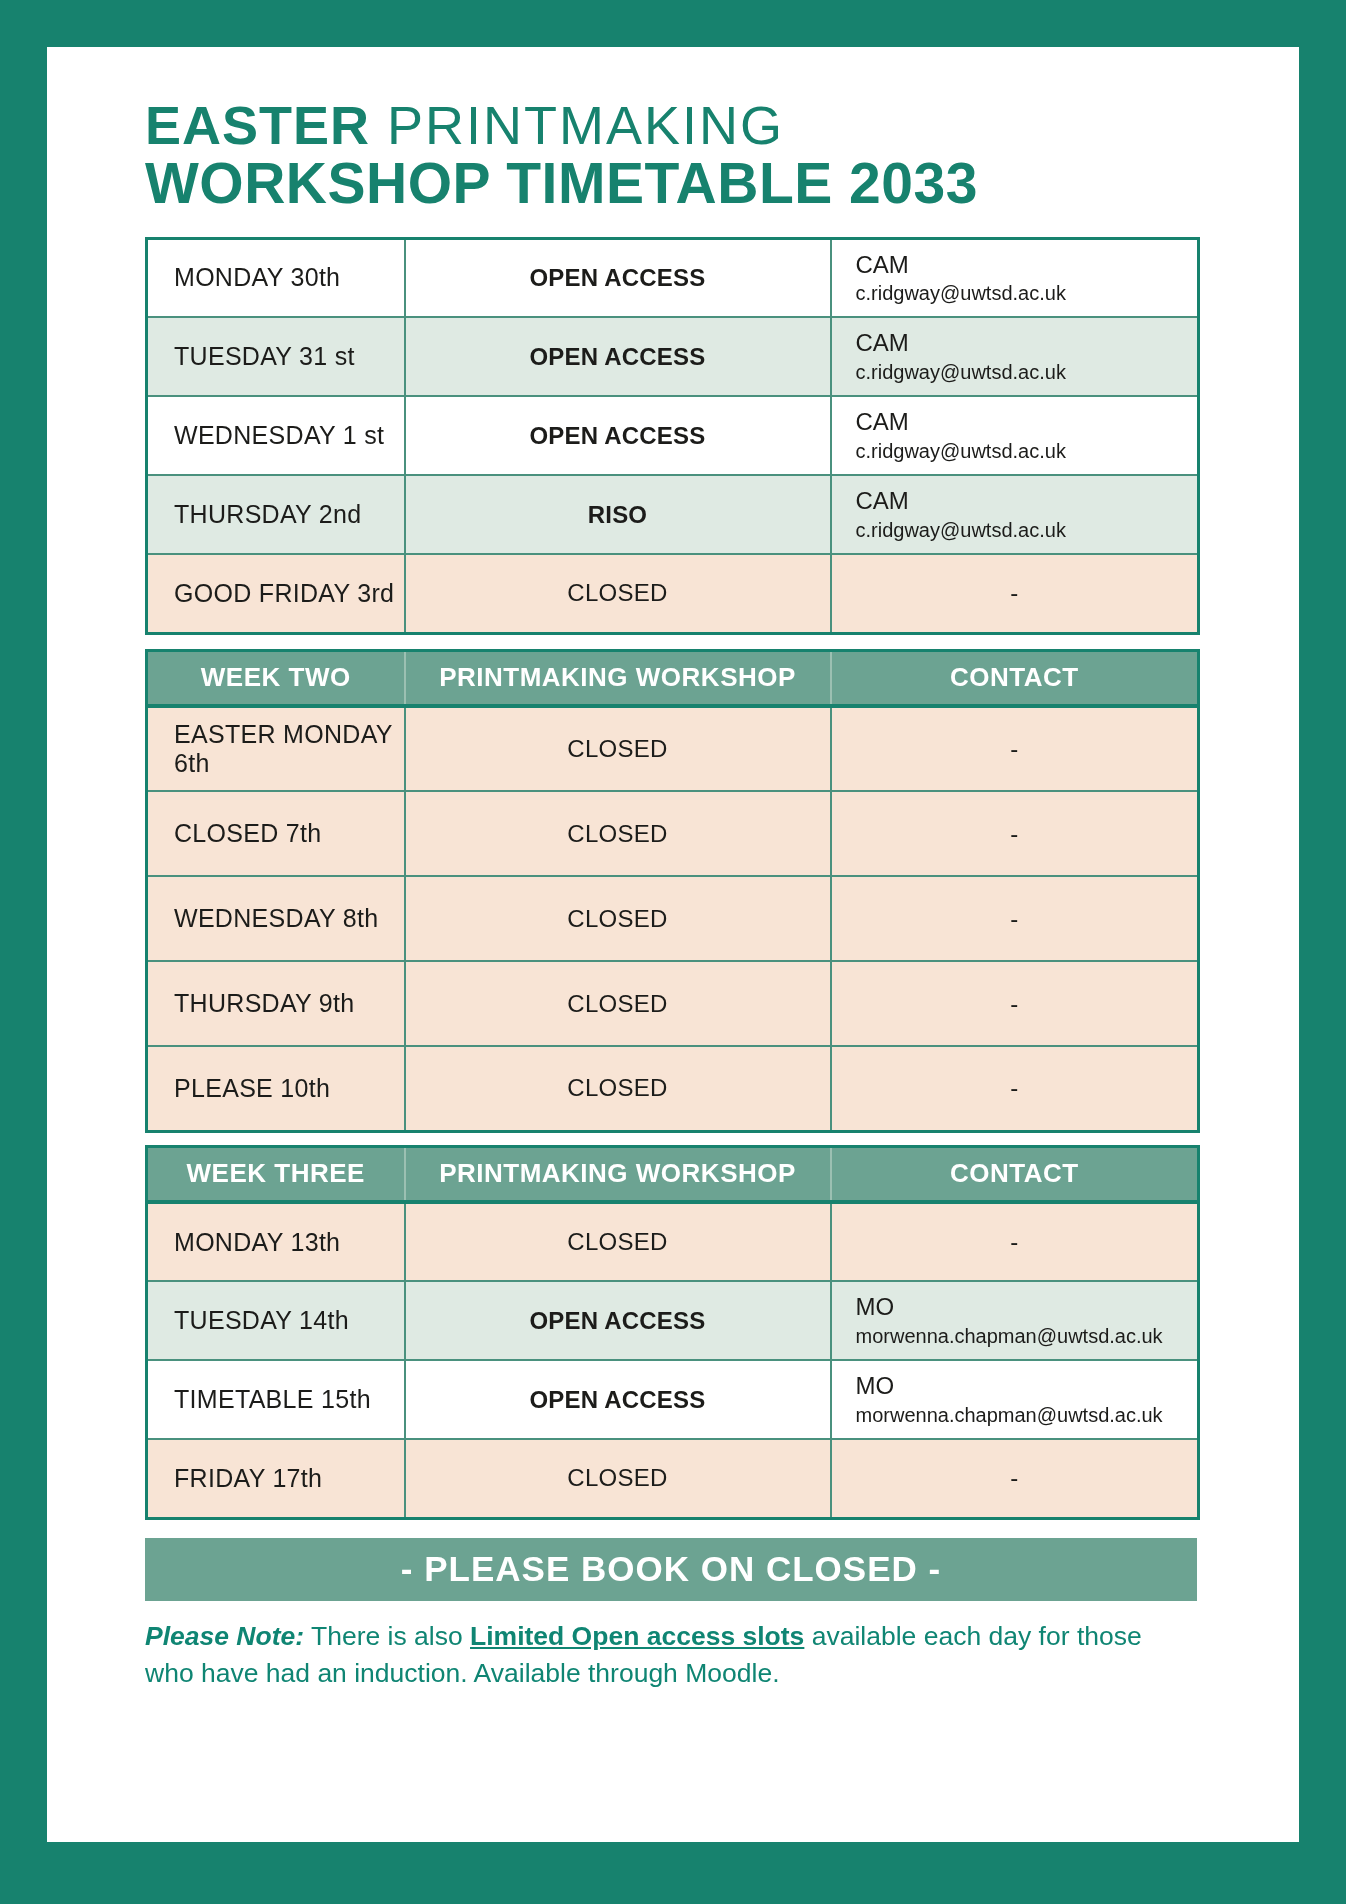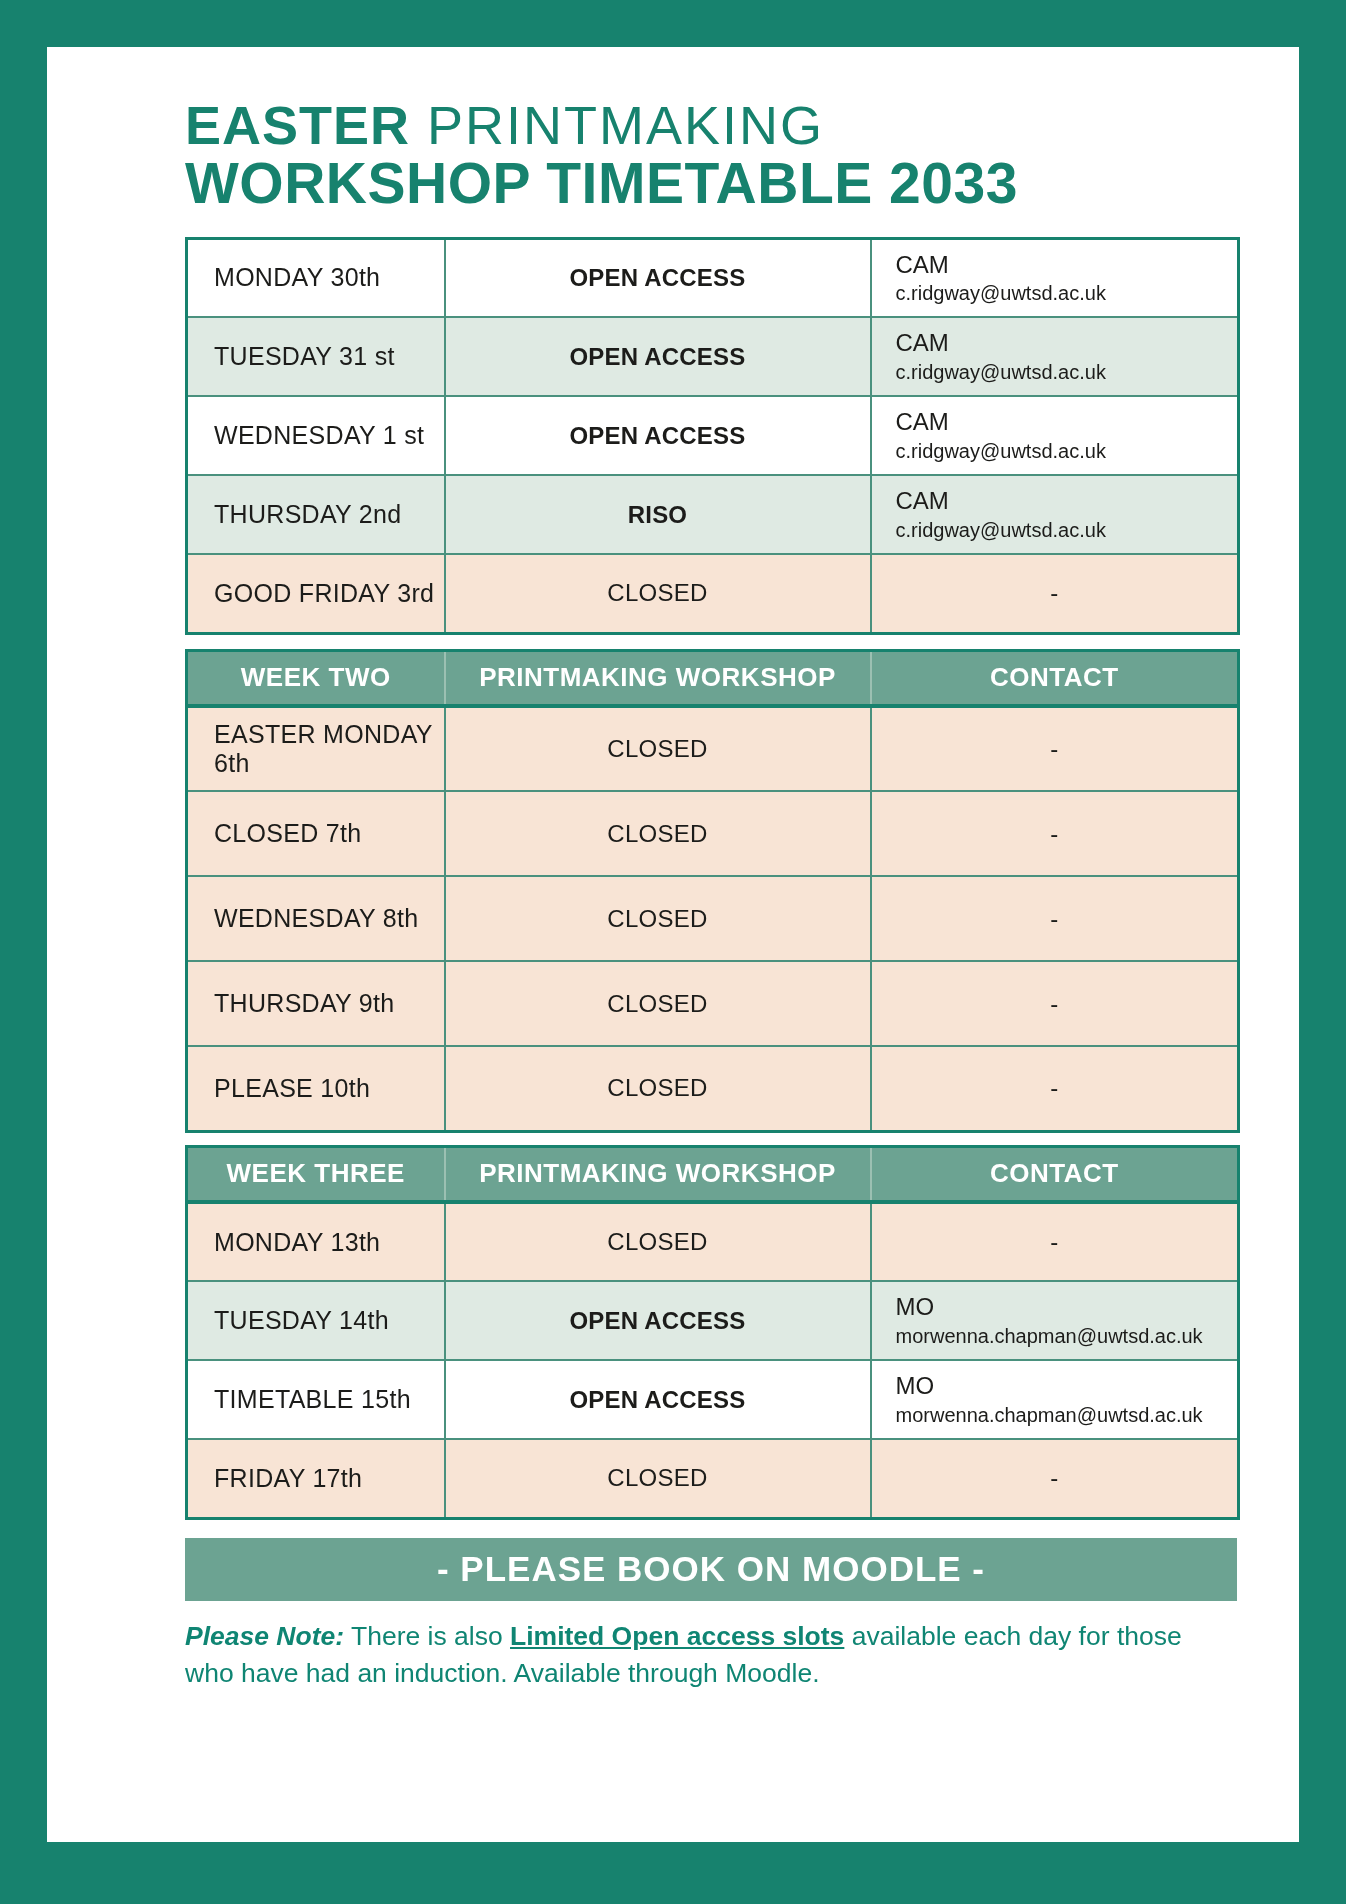--- a/index.html
+++ b/index.html
@@ -5,21 +5,21 @@
   :root{
     --frame:#17826E; --title:#17826E; --header-bg:#6CA392; --header-text:#FFFFFF;
     --row-green:#DFEAE3; --row-peach:#F8E4D5; --row-white:#FFFFFF;
     --grid-line:#4A917E; --header-divider:#9CC0B2; --text-dark:#1C1C1A;
     --note-text:#0F8573; --banner-bg:#6CA392; --banner-text:#FFFFFF;
   }
   *{margin:0;padding:0;box-sizing:border-box;}
   html,body{background:#e8e8e8;}
   body{font-family:"Liberation Sans", sans-serif;}
   .poster{position:relative;width:1346px;height:1904px;background:var(--frame);}
-  .sheet{position:absolute;left:47px;top:47px;width:1252px;height:1795px;background:#fff;overflow:hidden;padding-left:40px;}
+  .sheet{position:absolute;left:47px;top:47px;width:1252px;height:1795px;background:#fff;overflow:hidden;}
   .content{margin-left:98px;width:1052px;}
   .title-block{padding-top:50px;color:var(--title);}
   .title-line1{font-size:54px;line-height:1.04;letter-spacing:0;}
   .title-line1 .w1{font-weight:700;letter-spacing:1px;}
   .title-line1 .w2{font-weight:400;letter-spacing:2px;}
   .title-line2{font-size:57px;font-weight:700;line-height:1.08;letter-spacing:0.5px;}
   table{width:1052px;border-collapse:collapse;border:3px solid var(--frame);table-layout:fixed;}
   .t1{margin-top:22px;}
   .t2{margin-top:14px;}
   .t3{margin-top:12px;}
@@ -182,19 +182,19 @@
           </td>
         </tr>
         <tr class="tone-peach">
           <td class="day">FRIDAY 17th</td>
           <td class="ws">CLOSED</td>
           <td class="contact dashcell">-</td>
         </tr>
       </tbody>
         </table>
 
-      <div class="banner">- PLEASE BOOK ON MOODLE -</div>
+      <div class="banner">- PLEASE BOOK ON CLOSED -</div>
 
       <p class="note"><span class="pn">Please Note:</span><span> There is also </span><span class="link">Limited Open access slots</span><span> available each day for those who have had an induction. Available through Moodle.</span></p>
 
     </div>
   </div>
 </div>
 
 </body></html>

